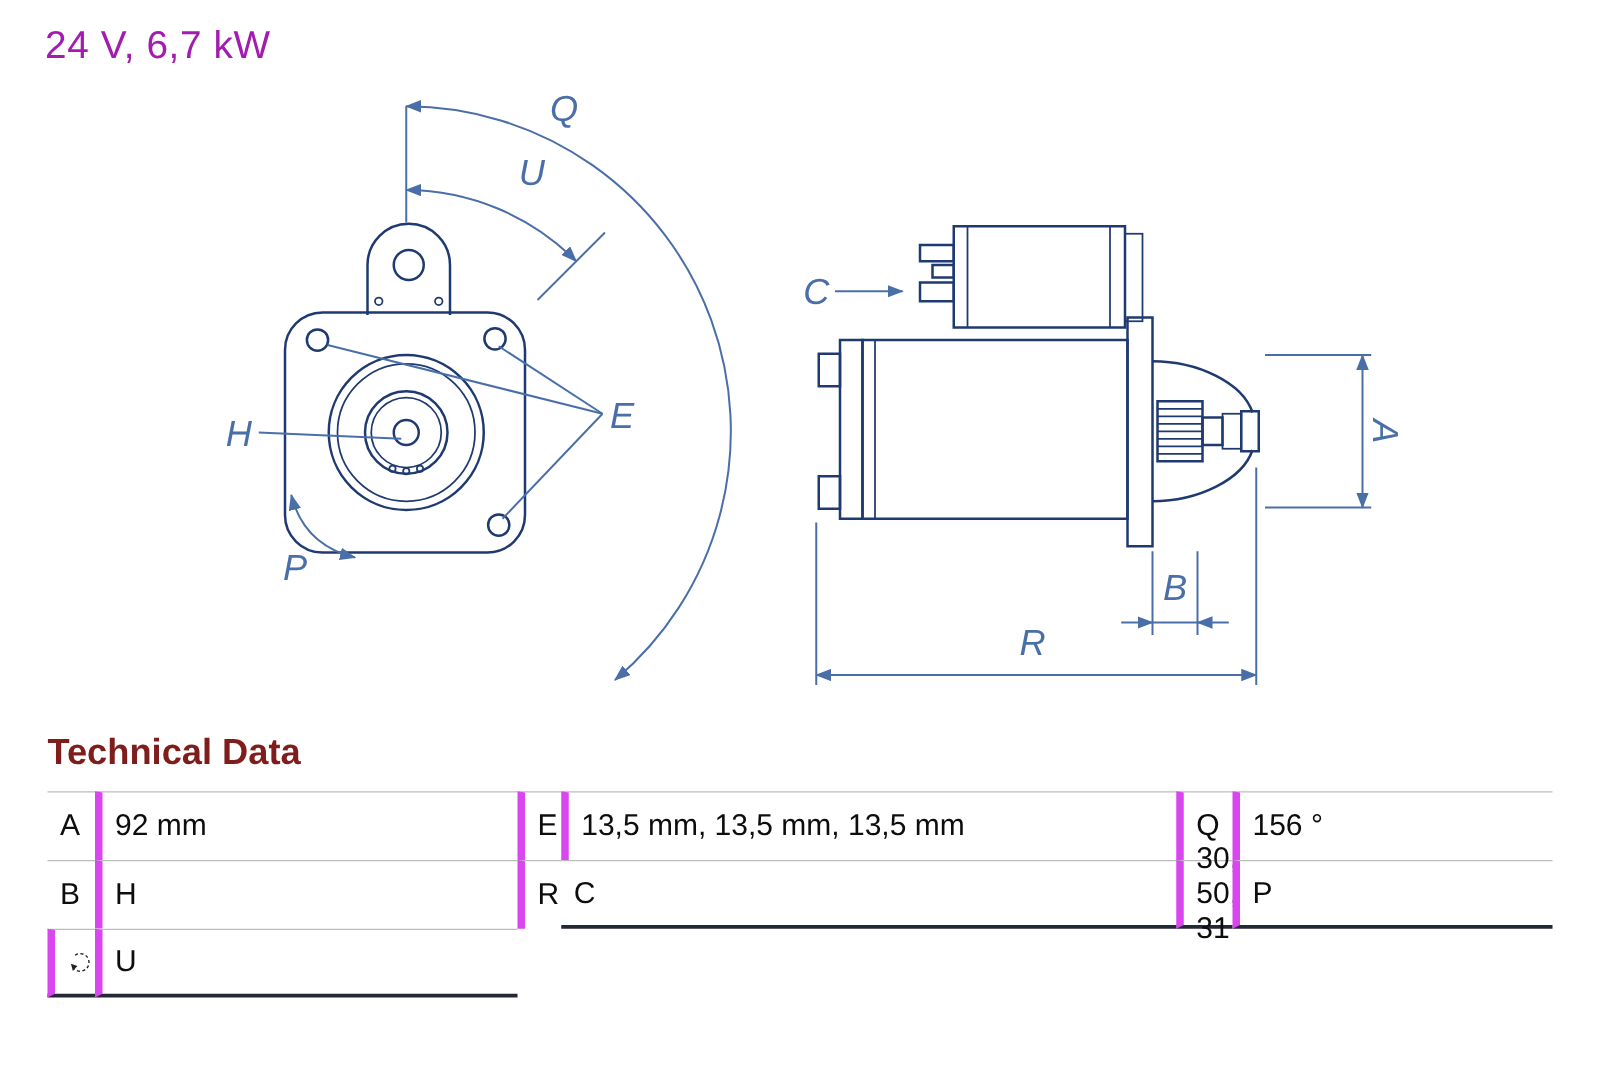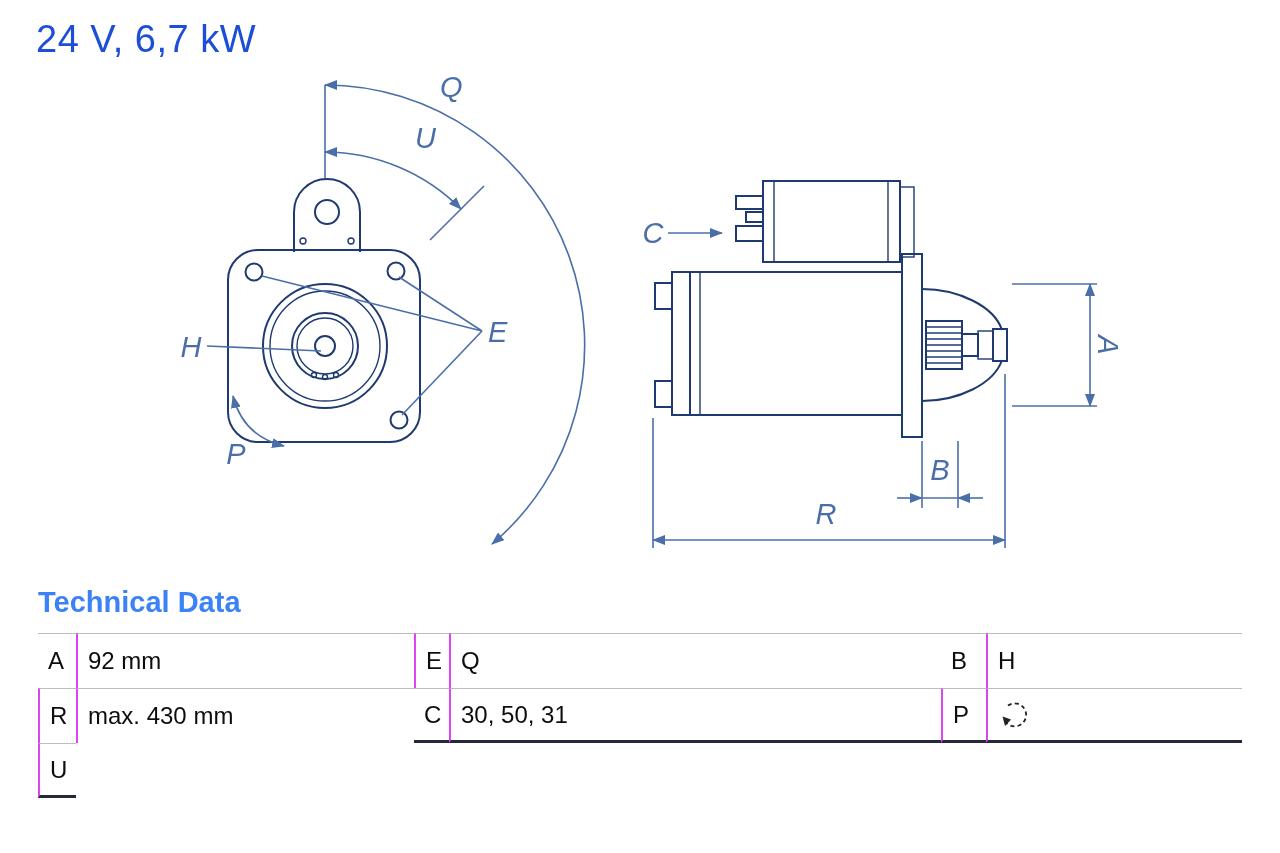--- a/index.html
+++ b/index.html
@@ -9,23 +9,23 @@
     height: 853px;
     background: #ffffff;
     font-family: "Liberation Sans", sans-serif;
     color: #111111;
     overflow: hidden;
   }
   .page-title {
     position: absolute;
     left: 36px;
     top: 18px;
-    font-size: 38px;
+    font-size: 31px;
     font-weight: 500;
-    color: #1d4ed8;
+    color: #a21caf;
     letter-spacing: 0.5px;
   }
   .drawing-svg {
     position: absolute;
     left: 0;
     top: 0;
   }
   .part { stroke: #1f3a70; fill: none; stroke-width: 2; }
   .part-thin { stroke: #1f3a70; fill: none; stroke-width: 1.4; }
   .dim { stroke: #4a6fa8; fill: none; stroke-width: 1.6; }
@@ -35,42 +35,42 @@
     font-size: 29px;
     fill: #4a6fa8;
     stroke: none;
   }
   .table-heading {
     position: absolute;
     left: 38px;
     top: 586px;
     font-size: 29px;
     font-weight: bold;
-    color: #3b82f6;
+    color: #7f1d1d;
   }
   .tech-table {
     position: absolute;
     left: 38px;
     top: 633px;
     width: 1204px;
     display: grid;
     grid-template-columns: 38px 338px 35px 492px 45px 256px;
     font-size: 24px;
     color: #0d0d0d;
   }
   .cell {
     height: 55px;
     display: flex;
     align-items: center;
     padding-left: 10px;
     box-sizing: border-box;
     border-top: 1px solid #bcbcbc;
     background: #ffffff;
   }
-  .cell.bl { border-left: 2px solid #d946ef; }
+  .cell.bl { border-left: 6px solid #d946ef; }
   .cell.last { border-bottom: 3px solid #242938; }
   .rot-icon { display: inline-block; }
 </style>
 </head>
 <body>
 
 <div class="page">
 
   <div class="page-title">24 V, 6,7 kW</div>
 
@@ -182,26 +182,27 @@
     </g>
   </svg>
 
   <div class="table-heading">Technical Data</div>
 
   <div class="tech-table">
 
     <div class="cell">A</div>
     <div class="cell bl">92 mm</div>
     <div class="cell bl">E</div>
+    <div class="cell bl">13,5 mm, 13,5 mm, 13,5 mm</div>
     <div class="cell bl">Q</div>
+    <div class="cell bl">156 °</div>
 
     <div class="cell">B</div>
     <div class="cell bl">H</div>
     <div class="cell bl">R</div>
-    <div class="cell bl">max. 430 mm</div>
 
     <div class="cell last">C</div>
     <div class="cell bl last">30, 50, 31</div>
     <div class="cell bl last">P</div>
     <div class="cell bl last">
       <svg class="rot-icon" width="36" height="32" viewBox="0 0 36 32">
         <path d="M 10 6.5 A 11.5 11.5 0 1 1 8.5 24" fill="none" stroke="#222222" stroke-width="1.8" stroke-dasharray="4 3.2"></path>
         <polygon points="7,27 4.5,17.5 13,20.5" fill="#222222"></polygon>
       </svg>
     </div>

